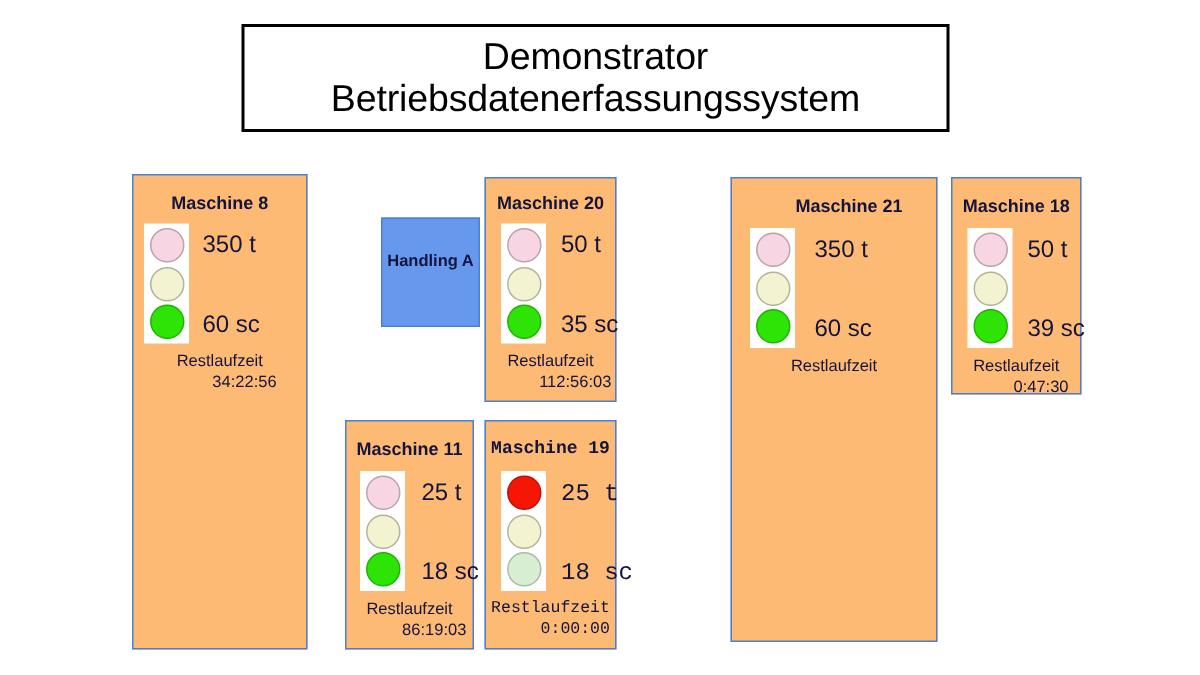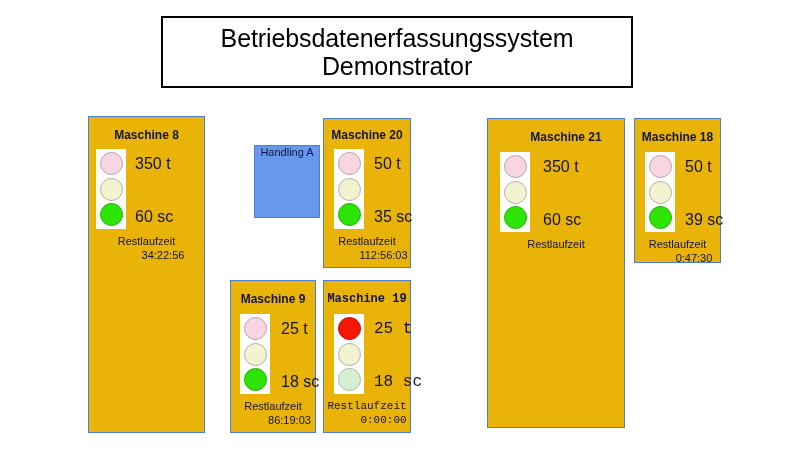--- a/index.html
+++ b/index.html
@@ -45,21 +45,21 @@
     font-size: 25px;
     font-weight: 400;
     color: #000000;
     white-space: nowrap;
     letter-spacing: -0.1px;
   }
 
   
   .panel {
     position: absolute;
-    background: #eab308;
+    background: #fdba74;
     border: 1px solid #4a7fd4;
     box-sizing: border-box;
   }
   .panel-title {
     position: absolute;
     left: 0;
     right: 0;
     text-align: center;
     font-size: 12px;
     font-weight: bold;
@@ -119,33 +119,34 @@
     position: absolute;
     background: #6699ee;
     border: 1px solid #4a7fd4;
     box-sizing: border-box;
     display: flex;
     align-items: flex-start;
     justify-content: center;
   }
   .handling-label {
     font-size: 11px;
-    font-weight: normal;
-    color: #14143c;
-    white-space: nowrap;
+    font-weight: bold;
+    color: #14143c;
+    white-space: nowrap;
+    margin-top: 22px;
   }
 </style>
 </head>
 <body>
 
 <div id="stage">
 
   <div class="title-box">
+    <div class="title-line">Demonstrator</div>
     <div class="title-line">Betriebsdatenerfassungssystem</div>
-    <div class="title-line">Demonstrator</div>
   </div>
 
   <div class="panel" style="left:88px; top:116px; width:117px; height:317px;">
     <div class="panel-title" style="top:11px;">Maschine 8</div>
     <div class="tl-housing" style="left:7px; top:32px; height:80px;">
       <div class="lamp red-off"></div>
       <div class="lamp yellow-off"></div>
       <div class="lamp green-on"></div>
     </div>
     <div class="readout" style="left:46px; top:38px;">350 t</div>
@@ -169,21 +170,21 @@
     </div>
     <div class="readout" style="left:50px; top:36px;">50 t</div>
     <div class="readout" style="left:50px; top:89px;">35 sc</div>
     <div class="runtime" style="top:116px;">
       <span class="rt-label">Restlaufzeit</span>
       <span class="rt-value">112:56:03</span>
     </div>
   </div>
 
   <div class="panel" style="left:230px; top:280px; width:86px; height:153px;">
-    <div class="panel-title" style="top:11px;">Maschine 9</div>
+    <div class="panel-title" style="top:11px;">Maschine 11</div>
     <div class="tl-housing" style="left:9px; top:33px; height:80px;">
       <div class="lamp red-off"></div>
       <div class="lamp yellow-off"></div>
       <div class="lamp green-on"></div>
     </div>
     <div class="readout" style="left:50px; top:39px;">25 t</div>
     <div class="readout" style="left:50px; top:92px;">18 sc</div>
     <div class="runtime" style="top:119px;">
       <span class="rt-label">Restlaufzeit</span>
       <span class="rt-value">86:19:03</span>

